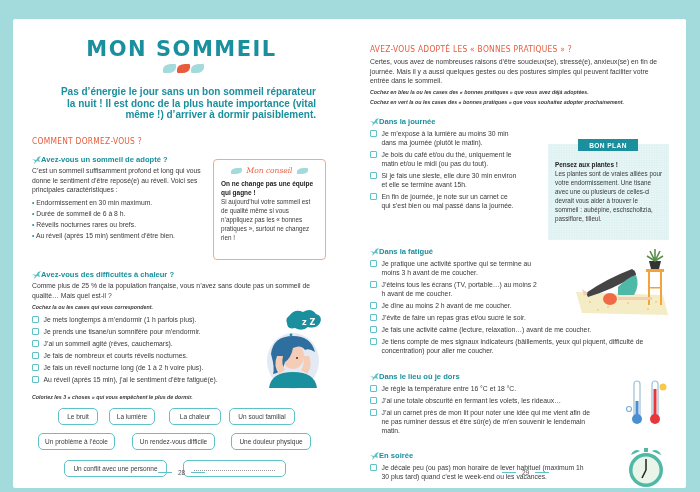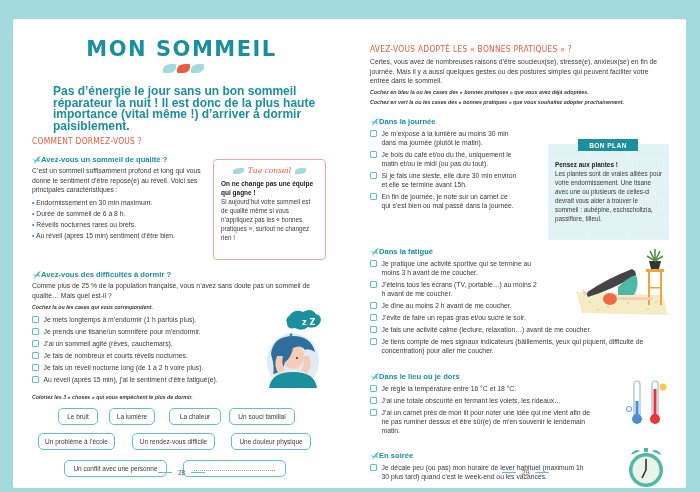--- a/index.html
+++ b/index.html
@@ -34,22 +34,22 @@
     display: flex; gap: 1px;
   }
   .leaves span {
     display: block; width: 13px; height: 9px;
     border-radius: 60% 10% 60% 10%;
     background: #a3dadb;
   }
   .leaves span.mid { background: #e85b3c; }
   .intro {
     position: absolute; left: 40px; width: 263px; top: 67px;
-    text-align: left; color: #1a8f9e;
-    font-weight: bold; font-size: 12px; line-height: 11.5px;
+    text-align: right; color: #1a8f9e;
+    font-weight: bold; font-size: 10px; line-height: 11.5px;
   }
   .section-title {
     position: absolute;
     font-family: "DejaVu Sans Condensed", "DejaVu Sans", sans-serif;
     font-size: 9.5px; font-weight: normal;
     color: #e85b3c; letter-spacing: 0.3px; text-transform: uppercase;
     transform: scaleX(0.88); transform-origin: left;
   }
   .sub-title {
     position: absolute; color: #1a8f9e;
@@ -145,47 +145,47 @@
     <div class="intro">Pas d’énergie le jour sans un bon sommeil réparateur la nuit ! Il est donc de la plus haute importance (vital même !) d’arriver à dormir paisiblement.</div>
 
     <div class="section-title" style="left:19px; top:116px;">Comment dormez-vous ?</div>
 
     <div class="sub-title" style="left:19px; top:136px;">
       <span class="bird">
         <svg width="9" height="8" viewBox="0 0 9 8">
             <path d="M0 3 L4 4 L6 1 L9 0 L7 3 L8 6 L5 5 L2 8 L3 5 Z" fill="#5fc2c8"></path>
           </svg>
       </span>
-      <span>Avez-vous un sommeil de qualité ?</span>
+      <span>Avez-vous un sommeil de adopté ?</span>
     </div>
     <div class="body-text" style="left:19px; top:147px; width:180px;">C’est un sommeil suffisamment profond et long qui vous donne le sentiment d’être reposé(e) au réveil. Voici ses principales caractéristiques :</div>
     <div class="bullets" style="left:19px; top:178px; width:185px;">
       <div class="li">Endormissement en 30 min maximum.</div>
       <div class="li">Durée de sommeil de 6 à 8 h.</div>
       <div class="li">Réveils nocturnes rares ou brefs.</div>
       <div class="li">Au réveil (après 15 min) sentiment d’être bien.</div>
     </div>
 
     <div class="conseil-box">
       <div class="conseil-head">
         <span class="lf"></span>
-        <span>Tue conseil</span>
+        <span>Mon conseil</span>
         <span class="lf"></span>
       </div>
       <div class="conseil-strong">On ne change pas une équipe qui gagne !</div>
       <div class="conseil-text">Si aujourd’hui votre sommeil est de qualité même si vous n’appliquez pas les « bonnes pratiques », surtout ne changez rien !</div>
     </div>
 
     <div class="sub-title" style="left:19px; top:251px;">
       <span class="bird">
         <svg width="9" height="8" viewBox="0 0 9 8">
             <path d="M0 3 L4 4 L6 1 L9 0 L7 3 L8 6 L5 5 L2 8 L3 5 Z" fill="#5fc2c8"></path>
           </svg>
       </span>
-      <span>Avez-vous des difficultés à dormir ?</span>
+      <span>Avez-vous des difficultés à chaleur ?</span>
     </div>
     <div class="body-text" style="left:19px; top:262px; width:285px;">Comme plus de 25 % de la population française, vous n’avez sans doute pas un sommeil de qualité… Mais quel est-il ?</div>
     <div class="italic-note" style="left:19px; top:285px;">Cochez la ou les cases qui vous correspondent.</div>
 
     <div class="checklist" style="left:19px; top:296px; width:230px;">
       <div class="ci">
           <span class="checkbox"></span>
           <span>Je mets longtemps à m’endormir (1 h parfois plus).</span>
         </div>
       <div class="ci">

